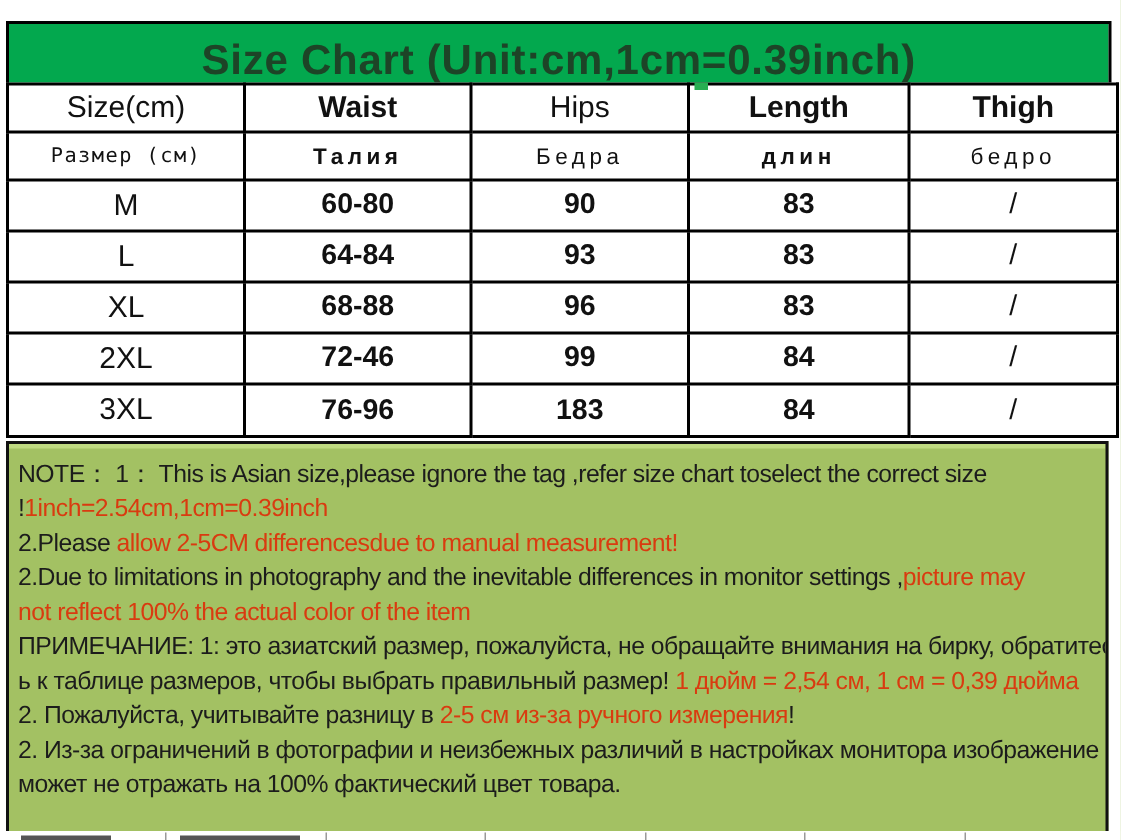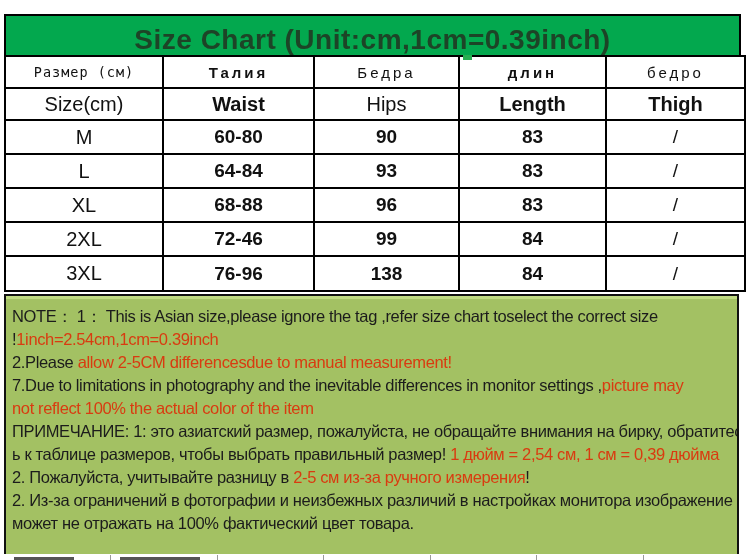--- a/index.html
+++ b/index.html
@@ -66,32 +66,32 @@
   <table class="size">
     <colgroup>
       <col style="width:158px">
         <col style="width:151px">
         <col style="width:145px">
         <col style="width:147px">
         <col style="width:139px">
     </colgroup>
     <tbody>
         <tr style="height:32px">
+      <td class="h-en thin">Size(cm)</td>
+      <td class="h-en">Waist</td>
+      <td class="h-en thin">Hips</td>
+      <td class="h-en">Length</td>
+      <td class="h-en">Thigh</td>
+    </tr>
+    <tr style="height:32px">
       <td class="h-ru mono">Размер (см)</td>
       <td class="h-ru b">Талия</td>
       <td class="h-ru">Бедра</td>
       <td class="h-ru b">длин</td>
       <td class="h-ru">бедро</td>
-    </tr>
-    <tr style="height:32px">
-      <td class="h-en thin">Size(cm)</td>
-      <td class="h-en">Waist</td>
-      <td class="h-en thin">Hips</td>
-      <td class="h-en">Length</td>
-      <td class="h-en">Thigh</td>
     </tr>
     <tr style="height:34px">
       <td class="size-label">M</td>
       <td class="num">60-80</td>
       <td class="num">90</td>
       <td class="num">83</td>
       <td class="slash">/</td>
     </tr>
     <tr style="height:34px">
       <td class="size-label">L</td>
@@ -110,33 +110,33 @@
     <tr style="height:34px">
       <td class="size-label">2XL</td>
       <td class="num">72-46</td>
       <td class="num">99</td>
       <td class="num">84</td>
       <td class="slash">/</td>
     </tr>
     <tr style="height:35px">
       <td class="size-label">3XL</td>
       <td class="num">76-96</td>
-      <td class="num">138</td>
+      <td class="num">183</td>
       <td class="num">84</td>
       <td class="slash">/</td>
     </tr>
   </tbody>
     </table>
   <div class="green-artifact"></div>
 
   <div class="notes">
     <div class="note-line"><span class="k">NOTE： 1： This is Asian size,please ignore the tag ,refer size chart toselect the correct size</span></div>
     <div class="note-line"><span class="k">!</span><span class="r">1inch=2.54cm,1cm=0.39inch</span></div>
     <div class="note-line"><span class="k">2.Please </span><span class="r">allow 2-5CM differencesdue to manual measurement!</span></div>
-    <div class="note-line"><span class="k">7.Due to limitations in photography and the inevitable differences in monitor settings ,</span><span class="r">picture may</span></div>
+    <div class="note-line"><span class="k">2.Due to limitations in photography and the inevitable differences in monitor settings ,</span><span class="r">picture may</span></div>
     <div class="note-line"><span class="r">not reflect 100% the actual color of the item</span></div>
     <div class="note-line"><span class="k">ПРИМЕЧАНИЕ: 1: это азиатский размер, пожалуйста, не обращайте внимания на бирку, обратитес</span></div>
     <div class="note-line"><span class="k">ь к таблице размеров, чтобы выбрать правильный размер! </span><span class="r">1 дюйм = 2,54 см, 1 см = 0,39 дюйма</span></div>
     <div class="note-line"><span class="k">2. Пожалуйста, учитывайте разницу в </span><span class="r">2-5 см из-за ручного измерения</span><span class="k">!</span></div>
     <div class="note-line"><span class="k">2. Из-за ограничений в фотографии и неизбежных различий в настройках монитора изображение</span></div>
     <div class="note-line"><span class="k">может не отражать на 100% фактический цвет товара.</span></div>
   </div>
 
   <div class="bottom-strip">
     <div class="vline" style="left:110px"></div>

